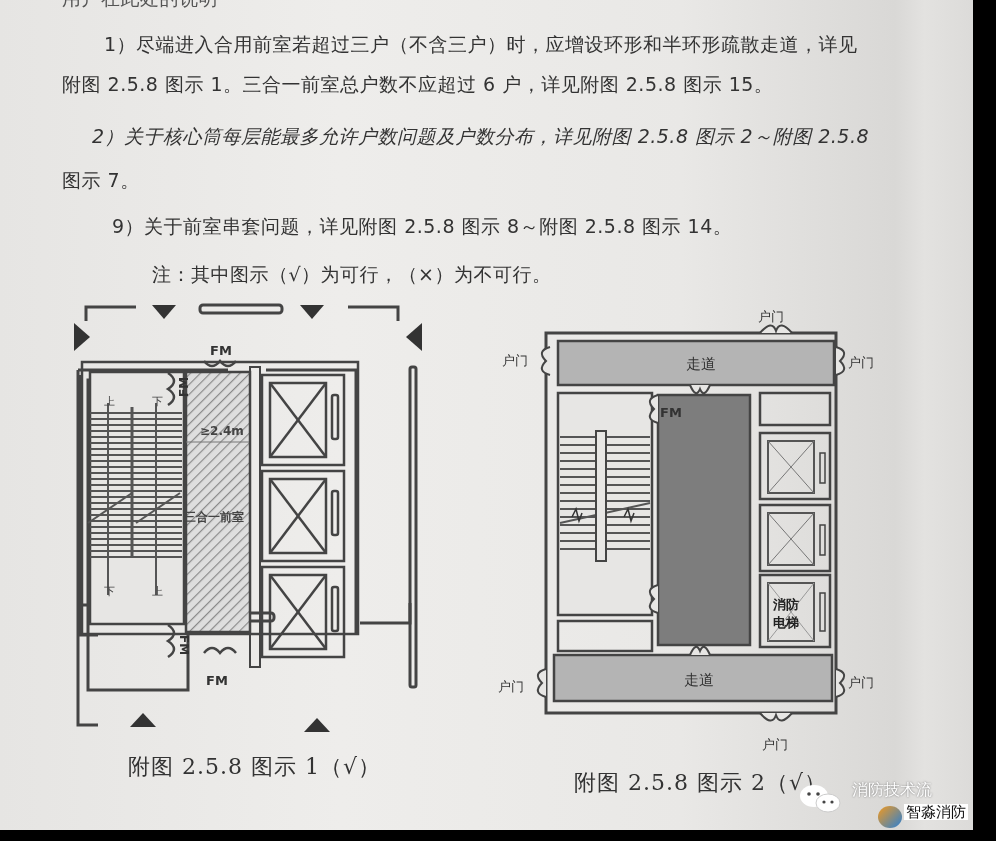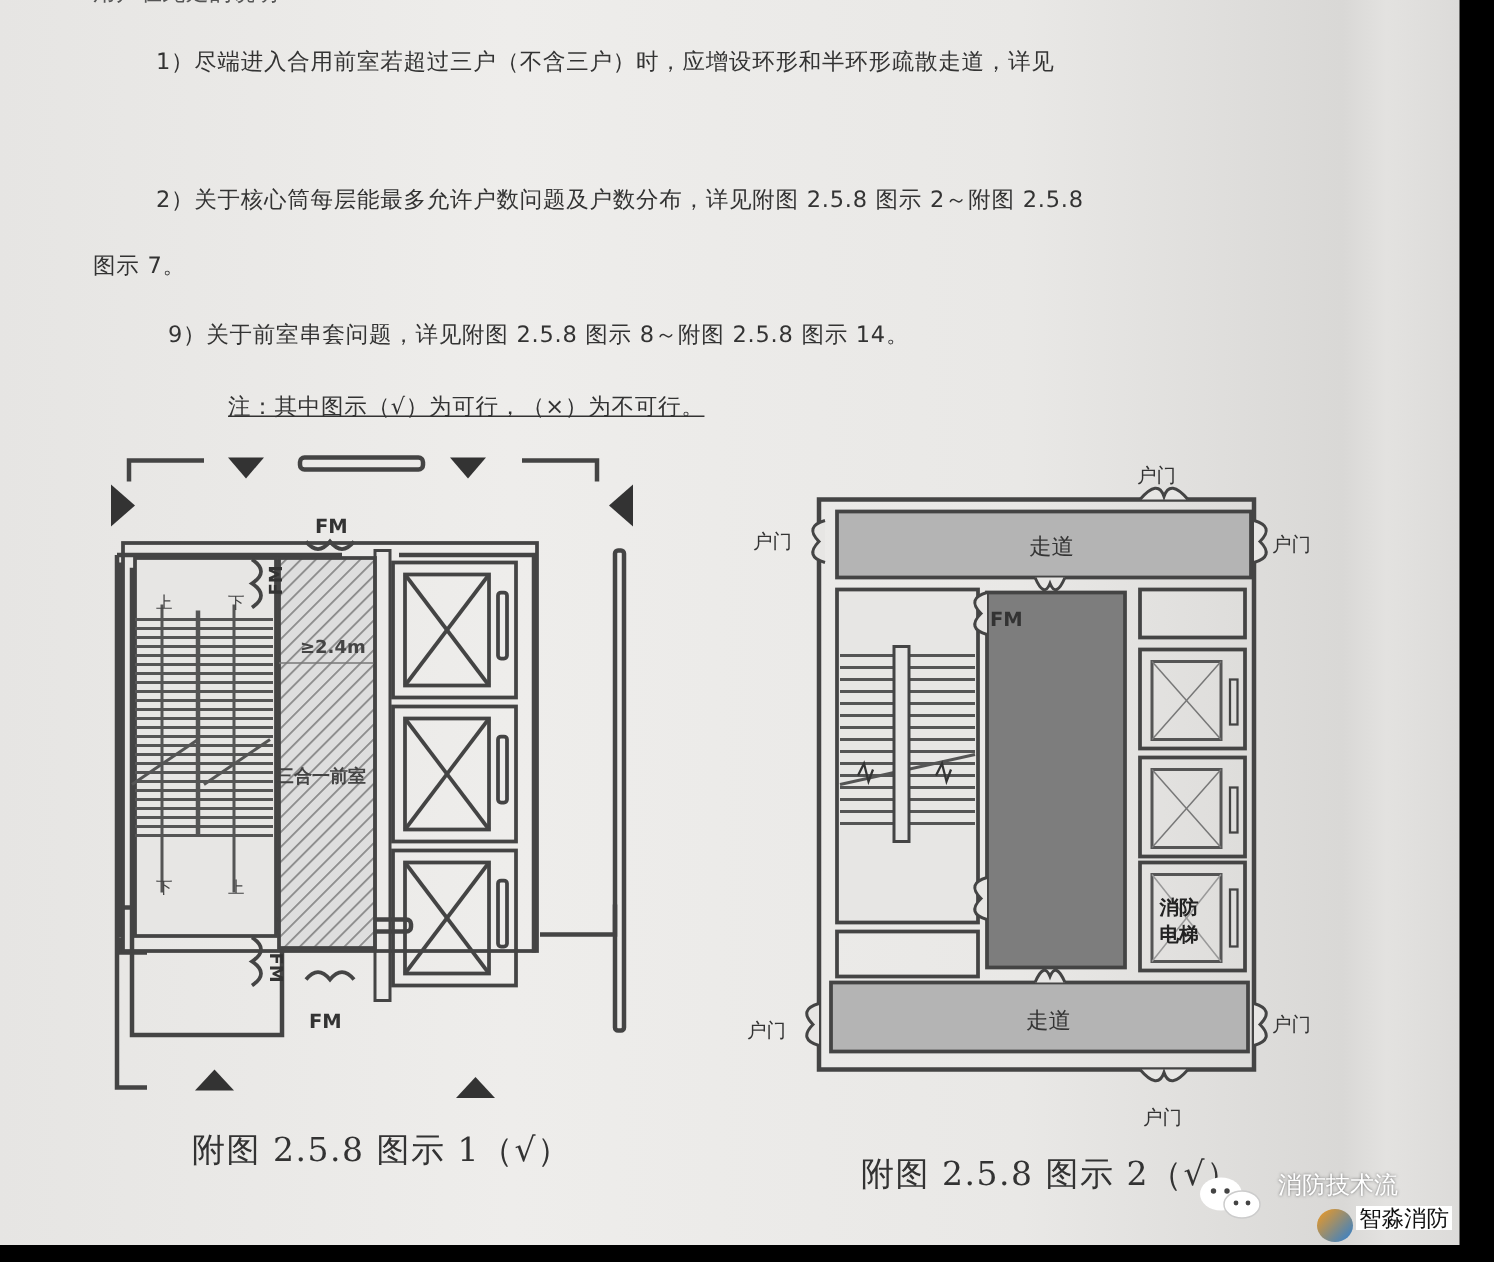--- a/index.html
+++ b/index.html
@@ -1,37 +1,38 @@
 <!DOCTYPE html>
 <html><head>
 <meta charset="utf-8">
 <style>
   html,body{margin:0;padding:0;}
   body{width:996px;height:841px;background:#000;position:relative;overflow:hidden;font-family:"DejaVu Sans","Liberation Sans",sans-serif;}
   .paper{position:absolute;left:0;top:0;width:973px;height:830px;
     background:linear-gradient(90deg,#e6e5e3 0%,#eeedeb 35%,#e9e8e6 70%,#d9d8d6 92%,#e3e2e0 95%,#dcdbd9 100%);}
-  .t{position:absolute;color:#333;font-size:15px;white-space:nowrap;letter-spacing:0.5px;}
+  .t{position:absolute;color:#333;font-size:19px;white-space:nowrap;letter-spacing:0.5px;}
   .cap{position:absolute;color:#333;font-size:22px;white-space:nowrap;font-family:"DejaVu Serif","Liberation Serif",serif;letter-spacing:1px;}
   svg text{font-family:"DejaVu Sans","Liberation Sans",sans-serif;}
 </style>
 </head>
 <body>
 
 <div class="paper">
 
   <div class="t" style="left:62px;top:-14px;color:#555;">用户在此处的说明</div>
 
   <div class="t" style="left:104px;top:32px;">1）尽端进入合用前室若超过三户（不含三户）时，应增设环形和半环形疏散走道，详见</div>
-
-  <div class="t" style="left:104px;top:124px;">2）关于核心筒每层能最多允许户数问题及户数分布，详见附图 2.5.8 图示 2～附图 2.5.8</div>
+  <div class="t" style="left:62px;top:72px;">附图 2.5.8 图示 1。三合一前室总户数不应超过 6 户，详见附图 2.5.8 图示 15。</div>
+
+  <div class="t" style="left:92px;top:124px;font-style:italic;">2）关于核心筒每层能最多允许户数问题及户数分布，详见附图 2.5.8 图示 2～附图 2.5.8</div>
   <div class="t" style="left:62px;top:168px;text-align:center;">图示 7。</div>
 
   <div class="t" style="left:112px;top:214px;">9）关于前室串套问题，详见附图 2.5.8 图示 8～附图 2.5.8 图示 14。</div>
 
-  <div class="t" style="left:152px;top:262px;text-decoration:underline;">注：其中图示（√）为可行，（×）为不可行。</div>
+  <div class="t" style="left:152px;top:262px;">注：其中图示（√）为可行，（×）为不可行。</div>
 
   <svg style="position:absolute;left:60px;top:295px;" width="370" height="460" viewBox="0 0 370 460">
     <defs>
       <pattern id="hatch" width="7" height="7" patternUnits="userSpaceOnUse" patternTransform="rotate(45)">
         <rect width="7" height="7" fill="#dedede"></rect>
         <line x1="0" y1="0" x2="0" y2="7" stroke="#8a8a8a" stroke-width="2.4"></line>
       </pattern>
     </defs>
     <g fill="none" stroke="#444" stroke-width="3">
       <path d="M26 26 v-14 h50"></path>

